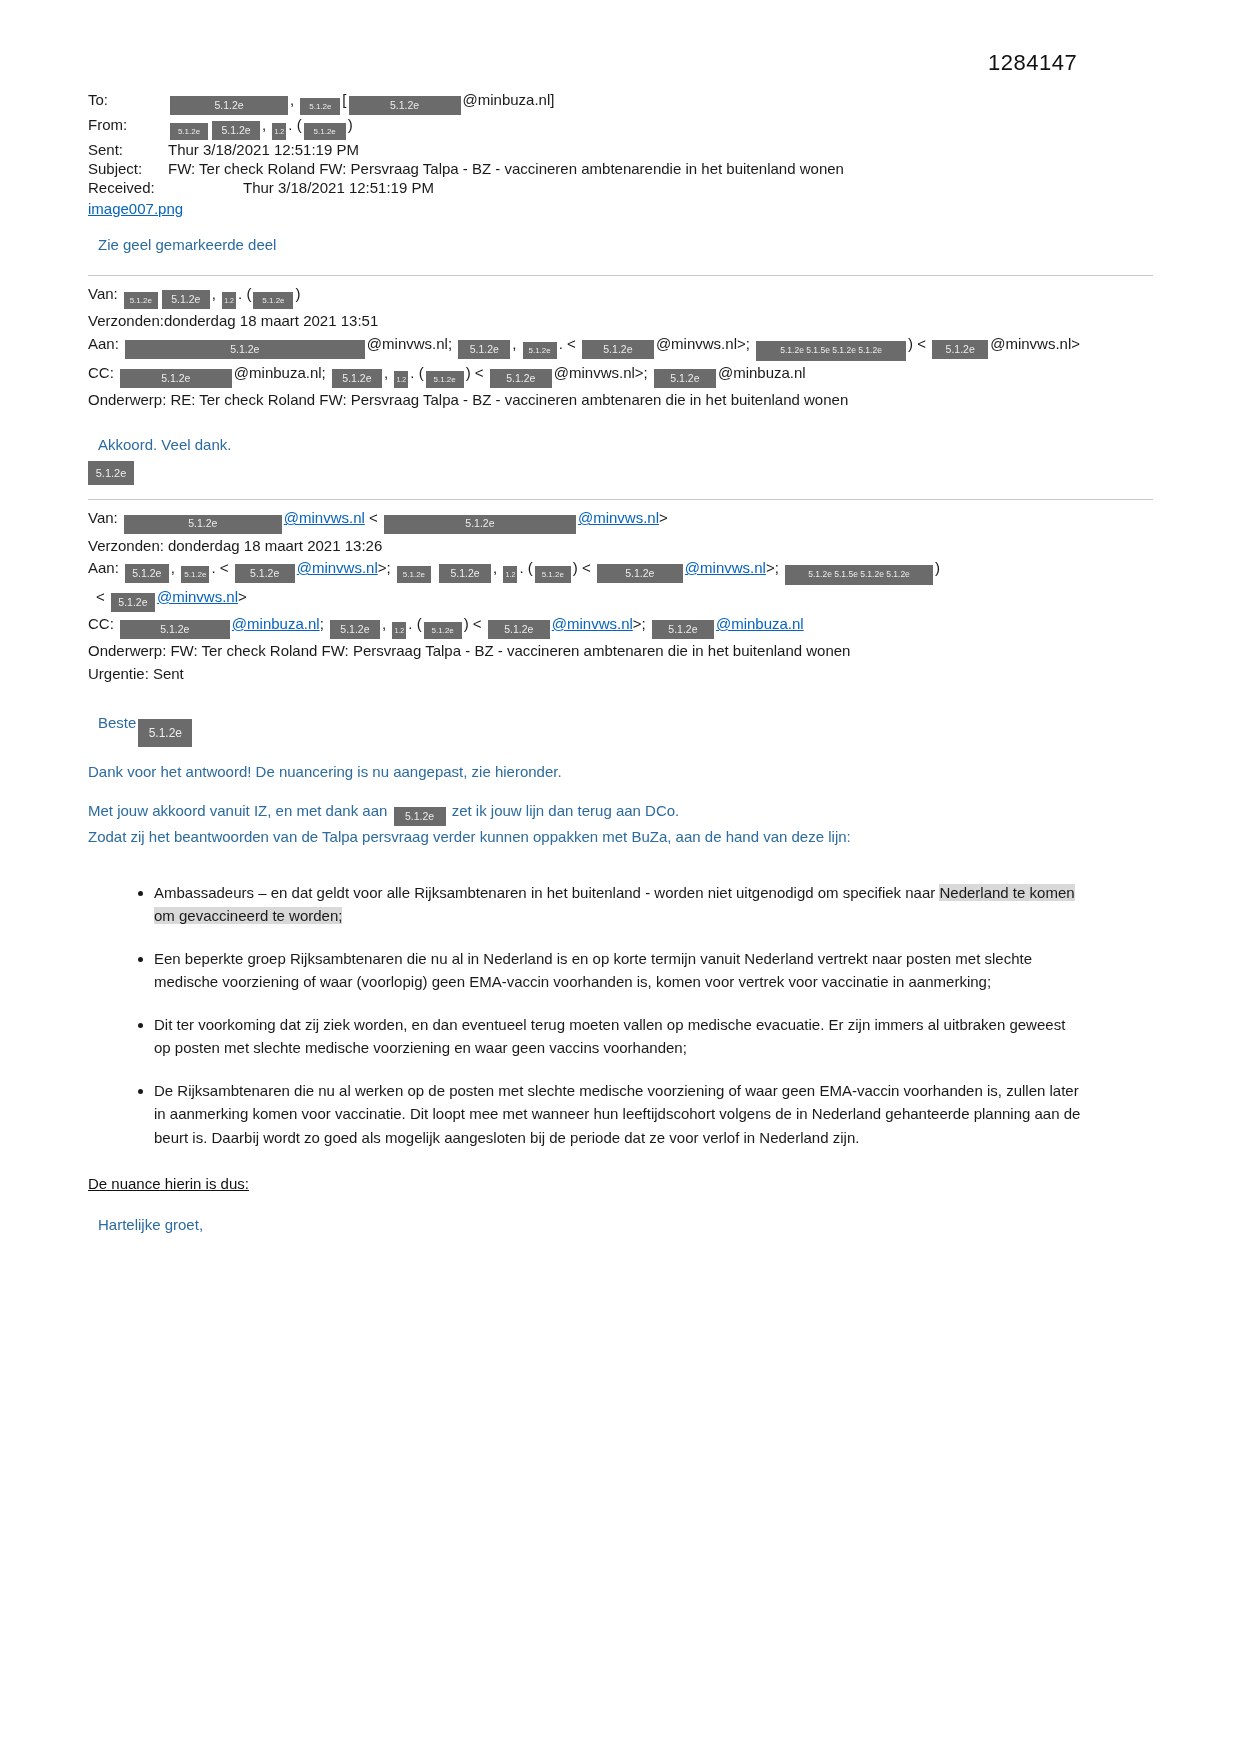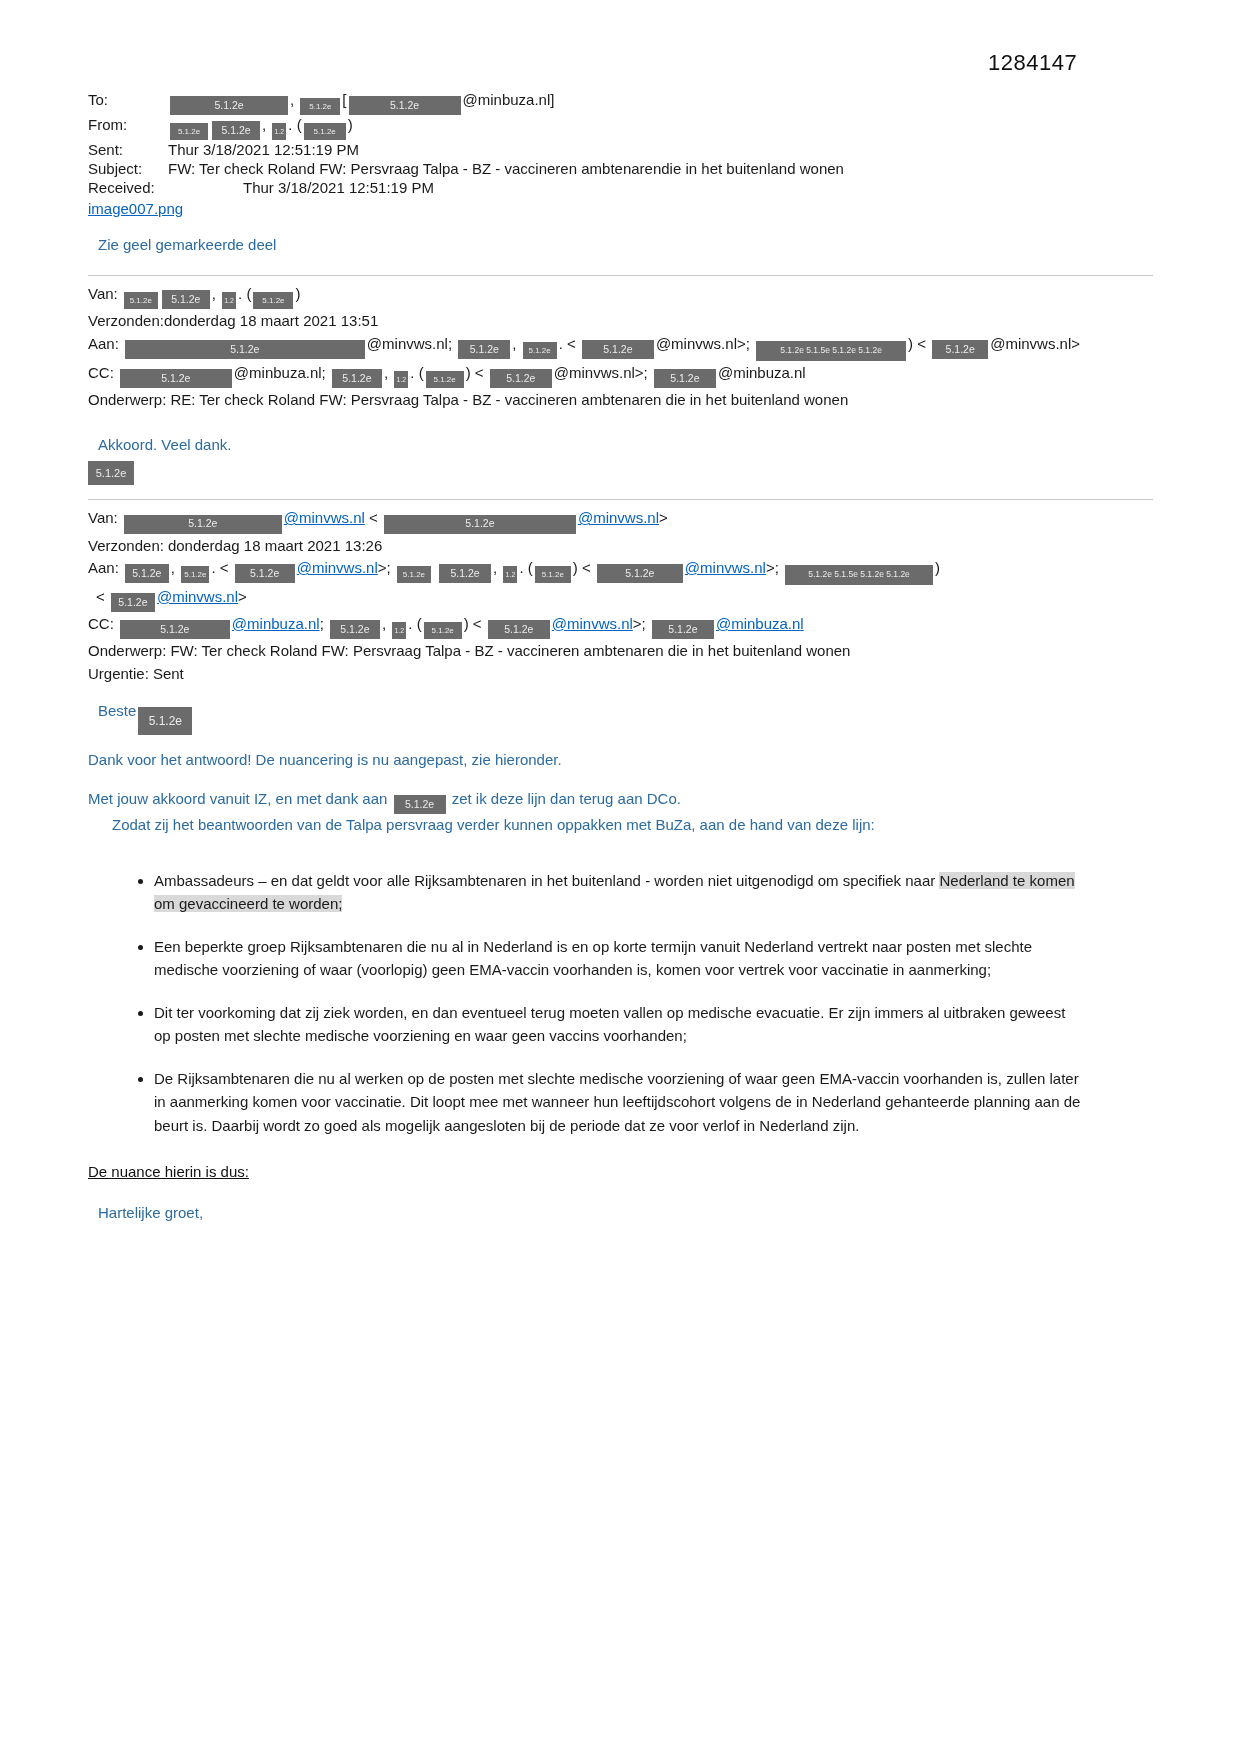--- a/index.html
+++ b/index.html
@@ -38,24 +38,24 @@
 
   .mlink{color:#0563C1;text-decoration:underline;cursor:pointer;}
   .attachline{margin-top:2px;line-height:19px;}
 
   .blue{color:#2c6b9f;}
   .ind{margin-left:10px;}
   .note{margin-top:18px;}
   .mt26{margin-top:26px;}
   .sigline{margin-top:6px;}
   .q3{margin-top:14px;}
-  .beste{margin-top:12px;line-height:30px;}
+  .beste{margin-top:24px;line-height:30px;}
   .p1{margin-top:16px;}
   .mt22{margin-top:22px;}
-  .p3{margin-top:2px;margin-left:24px;}
+  .p3{margin-top:2px;}
 
   .bullets{margin:36px 0 0 0;padding:0 0 0 66px;max-width:932px;list-style:disc outside;}
   .bullets li{margin-bottom:19px;line-height:23.5px;}
   .hl{background:#d9d9d9;}
 
   .nuance{margin-top:26px;text-decoration:underline;color:#111;}
   .concept{
     margin-top:6px;width:944px;height:182px;background:#757575;
     display:flex;align-items:center;justify-content:center;
   }
@@ -98,21 +98,21 @@
       <div class="hrow"><span class="hlabel">Verzonden:</span><span class="hval" style="margin-left: 4px;"><span>donderdag 18 maart 2021 13:26</span></span></div>
       <div class="hrow"><span class="hlabel">Aan:</span><span class="hval" style="margin-left: 4px;"><span class="redact" style="min-width: 44px;">5.1.2e</span><span>, </span><span class="redact sm" style="min-width: 28px;">5.1.2e</span><span>. &lt; </span><span class="redact" style="min-width: 60px;">5.1.2e</span><a class="mlink" href="#">@minvws.nl</a><span>&gt;; </span><span class="redact sm" style="min-width: 34px;">5.1.2e</span><span> </span><span class="redact" style="min-width: 52px;">5.1.2e</span><span>, </span><span class="redact xs" style="min-width: 14px;">1.2</span><span>. (</span><span class="redact sm" style="min-width: 36px;">5.1.2e</span><span>) &lt; </span><span class="redact" style="min-width: 86px;">5.1.2e</span><a class="mlink" href="#">@minvws.nl</a><span>&gt;; </span><span class="redact md" style="min-width: 148px;">5.1.2e 5.1.5e 5.1.2e  5.1.2e</span><span>)</span></span></div>
       <div class="hrow"><span class="hval" style="padding-left: 8px;"><span>&lt; </span><span class="redact" style="min-width: 44px;">5.1.2e</span><a class="mlink" href="#">@minvws.nl</a><span>&gt;</span></span></div>
       <div class="hrow"><span class="hlabel">CC:</span><span class="hval" style="margin-left: 4px;"><span class="redact" style="min-width: 110px;">5.1.2e</span><a class="mlink" href="#">@minbuza.nl</a><span>; </span><span class="redact" style="min-width: 50px;">5.1.2e</span><span>, </span><span class="redact xs" style="min-width: 14px;">1.2</span><span>. (</span><span class="redact sm" style="min-width: 38px;">5.1.2e</span><span>) &lt; </span><span class="redact" style="min-width: 62px;">5.1.2e</span><a class="mlink" href="#">@minvws.nl</a><span>&gt;; </span><span class="redact" style="min-width: 62px;">5.1.2e</span><a class="mlink" href="#">@minbuza.nl</a></span></div>
       <div class="hrow"><span class="hlabel">Onderwerp:</span><span class="hval" style="margin-left: 4px;"><span>FW: Ter check Roland FW: Persvraag Talpa - BZ - vaccineren ambtenaren die in het buitenland wonen</span></span></div>
       <div class="hrow"><span class="hlabel">Urgentie:</span><span class="hval" style="margin-left: 4px;"><span>Sent</span></span></div>
     </div>
 
   <p class="blue ind beste"><span>Beste</span><span class="redact tall" style="min-width: 54px;">5.1.2e</span></p>
   <p class="blue p1">Dank voor het antwoord! De nuancering is nu aangepast, zie hieronder.</p>
-  <p class="blue mt22"><span>Met jouw akkoord vanuit IZ, en met dank aan </span><span class="redact" style="min-width: 52px;">5.1.2e</span><span> zet ik deze lijn dan terug aan DCo.</span></p>
+  <p class="blue mt22"><span>Met jouw akkoord vanuit IZ, en met dank aan </span><span class="redact" style="min-width: 52px;">5.1.2e</span><span> zet ik jouw lijn dan terug aan DCo.</span></p>
   <p class="blue p3">Zodat zij het beantwoorden van de Talpa persvraag verder kunnen oppakken met BuZa, aan de hand van deze lijn:</p>
 
   <ul class="bullets">
       <li><span>Ambassadeurs – en dat geldt voor alle Rijksambtenaren in het buitenland - worden niet uitgenodigd om specifiek naar </span><span class="hl">Nederland te komen om gevaccineerd te worden;</span></li>
       <li><span>Een beperkte groep Rijksambtenaren die nu al in Nederland is en op korte termijn vanuit Nederland vertrekt naar posten met slechte medische voorziening of waar (voorlopig) geen EMA-vaccin voorhanden is, komen voor vertrek voor vaccinatie in aanmerking;</span></li>
       <li><span>Dit ter voorkoming dat zij ziek worden, en dan eventueel terug moeten vallen op medische evacuatie. Er zijn immers al uitbraken geweest op posten met slechte medische voorziening en waar geen vaccins voorhanden;</span></li>
       <li><span>De Rijksambtenaren die nu al werken op de posten met slechte medische voorziening of waar geen EMA-vaccin voorhanden is, zullen later in aanmerking komen voor vaccinatie. Dit loopt mee met wanneer hun leeftijdscohort volgens de in Nederland gehanteerde planning aan de beurt is. Daarbij wordt zo goed als mogelijk aangesloten bij de periode dat ze voor verlof in Nederland zijn.</span></li>
     </ul>
 
   <p class="nuance">De nuance hierin is dus:</p>

